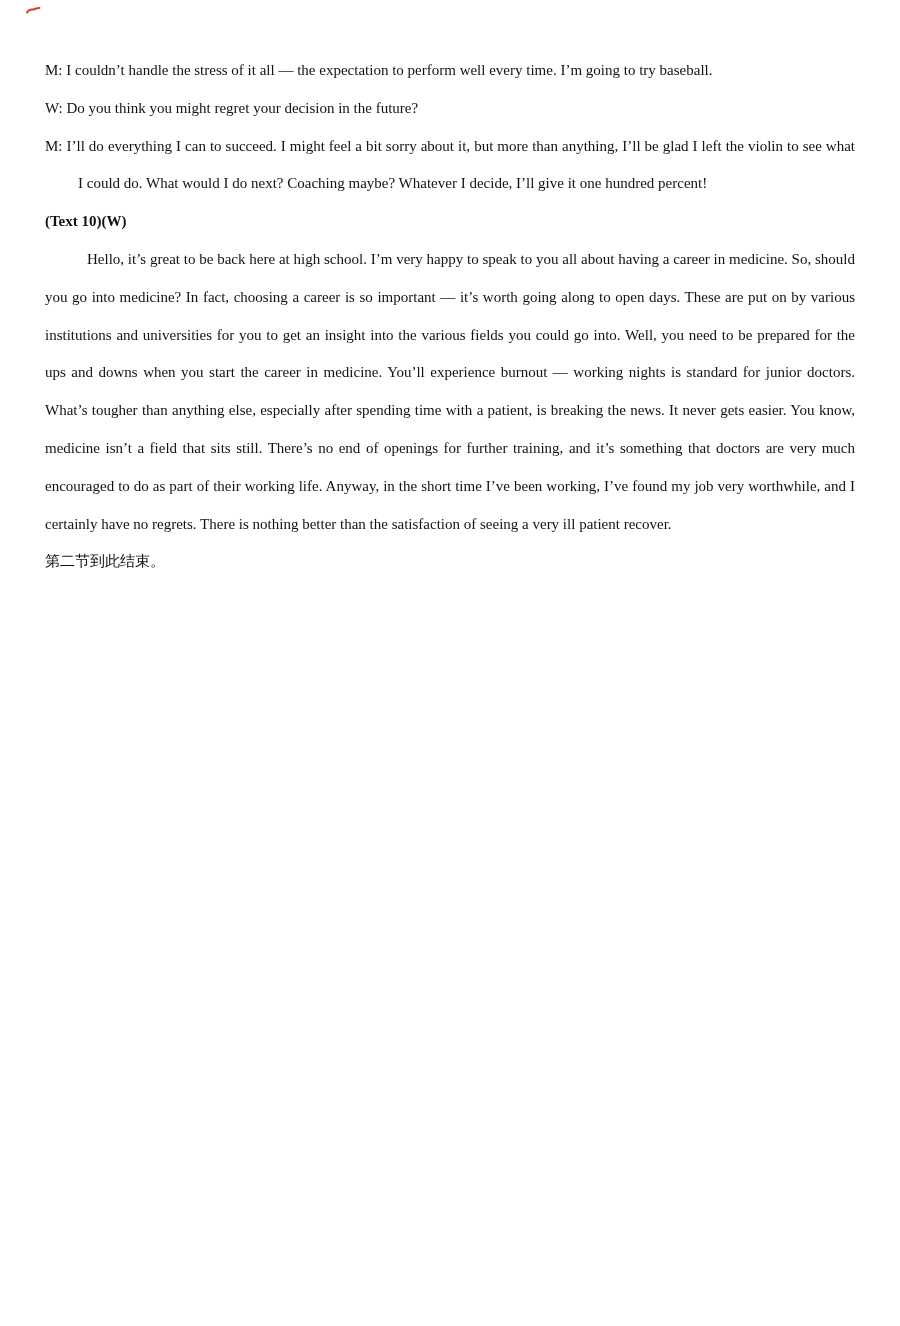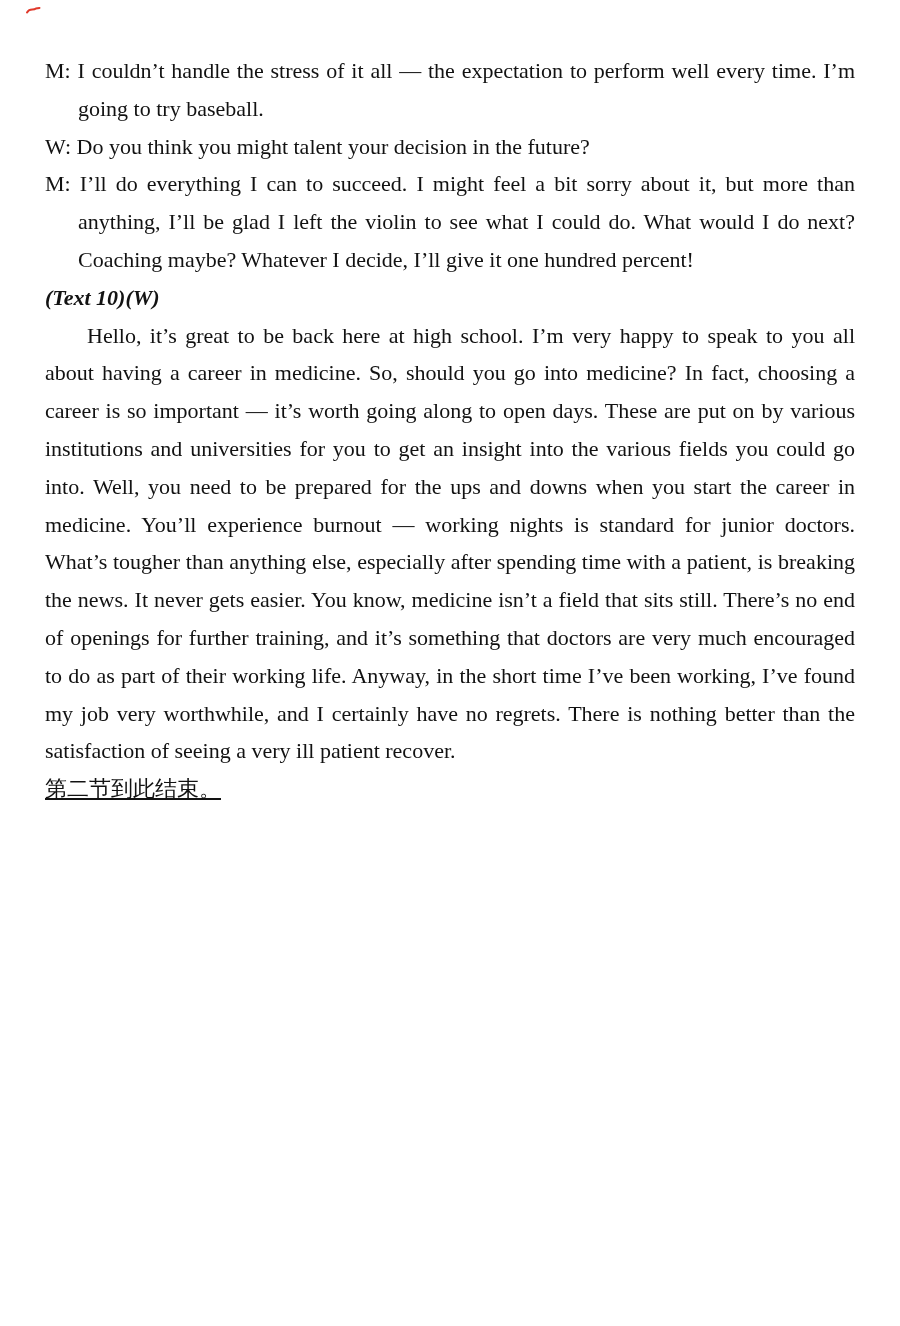--- a/index.html
+++ b/index.html
@@ -8,21 +8,21 @@
     background: #ffffff;
   }
   .page {
     position: relative;
     width: 900px;
     height: 1326px;
     box-sizing: border-box;
     background: #ffffff;
     padding: 52px 45px 0 45px;
     font-family: "Liberation Serif", "DejaVu Serif", serif;
-    font-size: 22px;
+    font-size: 15px;
     line-height: 37.8px;
     color: #121212;
     overflow: hidden;
   }
   .page p {
     margin: 0;
     text-align: justify;
   }
   
   .dlg {
@@ -33,29 +33,27 @@
     white-space: pre;
   }
   
   .cn-instruction {
     padding-left: 33px;
     text-indent: -33px;
   }
   .text-label {
     font-weight: bold;
     text-align: left !important;
-    font-style: italic;
   }
   .monologue {
     text-indent: 42px;
     font-family: Liberation Serif, serif;
   }
   .closing {
     text-align: right;
-    text-decoration: underline;
   }
   .pen-mark {
     position: absolute;
     left: 26px;
     top: 6px;
     width: 15px;
     height: 9px;
   }
 </style>
 </head>
@@ -64,21 +62,21 @@
 <div class="page">
 
   <svg class="pen-mark" viewBox="0 0 15 9" xmlns="http://www.w3.org/2000/svg">
     <path d="M1,6.5 C4,1.5 7,5 10,2.5 L13.5,2" stroke="#e0392b" stroke-width="2" fill="none" stroke-linecap="round"></path>
   </svg>
 
   <p class="dlg"><span class="speaker">M:</span> <span>I couldn’t handle the stress of it all — the expectation to perform well every time. I’m going to try baseball.</span></p>
 
 
 
-  <p class="dlg"><span class="speaker">W:</span> <span>Do you think you might talent your decision in the future?</span></p>
+  <p class="dlg"><span class="speaker">W:</span> <span>Do you think you might regret your decision in the future?</span></p>
 
   <p class="dlg"><span class="speaker">M:</span> <span>I’ll do everything I can to succeed. I might feel a bit sorry about it, but more than anything, I’ll be glad I left the violin to see what I could do. What would I do next? Coaching maybe? Whatever I decide, I’ll give it one hundred percent!</span></p>
 
 
   <p class="text-label">(Text 10)(W)</p>
 
   <p class="monologue">Hello, it’s great to be back here at high school. I’m very happy to speak to you all about having a career in medicine. So, should you go into medicine? In fact, choosing a career is so important — it’s worth going along to open days. These are put on by various institutions and universities for you to get an insight into the various fields you could go into. Well, you need to be prepared for the ups and downs when you start the career in medicine. You’ll experience burnout — working nights is standard for junior doctors. What’s tougher than anything else, especially after spending time with a patient, is breaking the news. It never gets easier. You know, medicine isn’t a field that sits still. There’s no end of openings for further training, and it’s something that doctors are very much encouraged to do as part of their working life. Anyway, in the short time I’ve been working, I’ve found my job very worthwhile, and I certainly have no regrets. There is nothing better than the satisfaction of seeing a very ill patient recover.</p>
 
   <p class="closing">第二节到此结束。</p>
 

